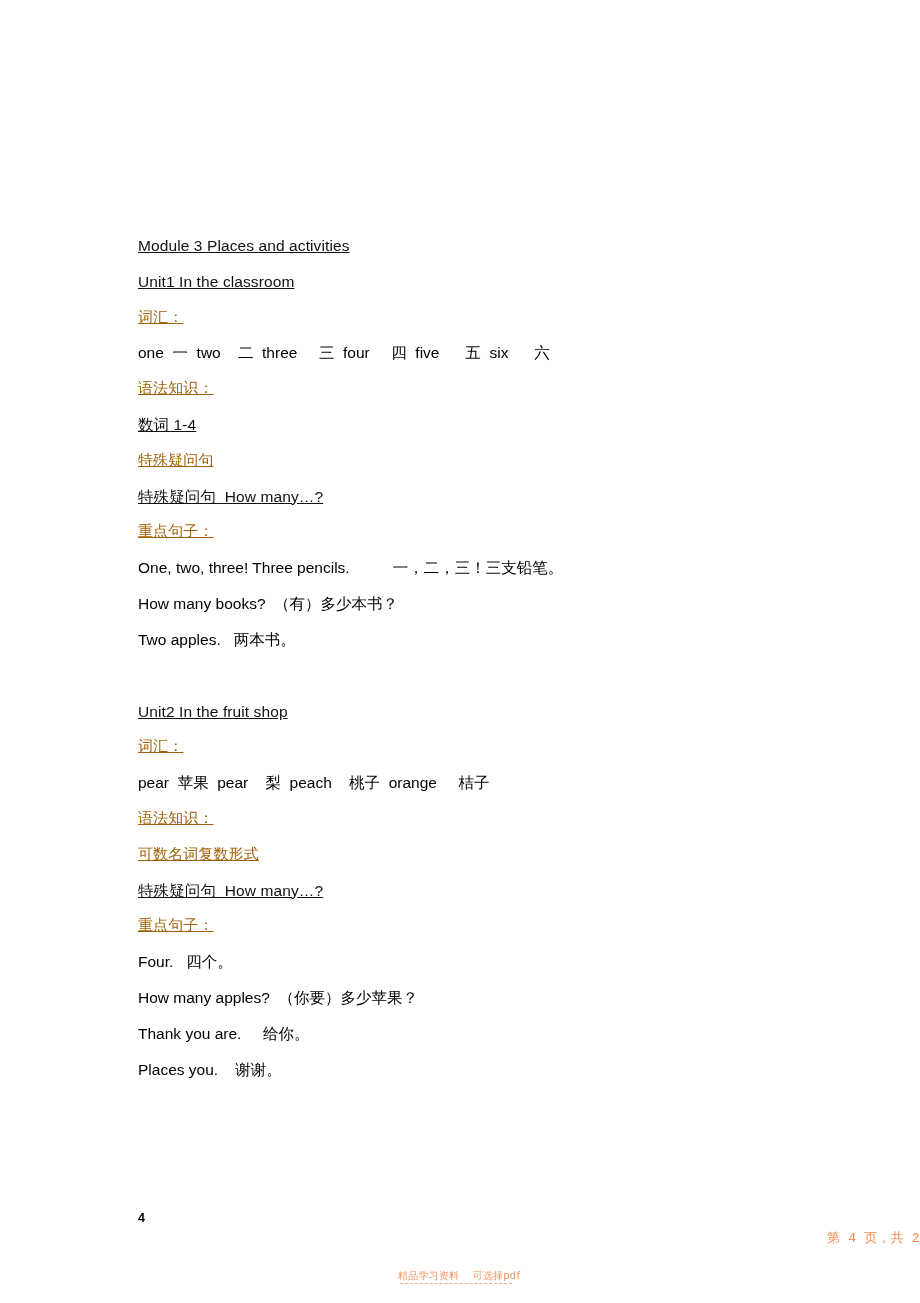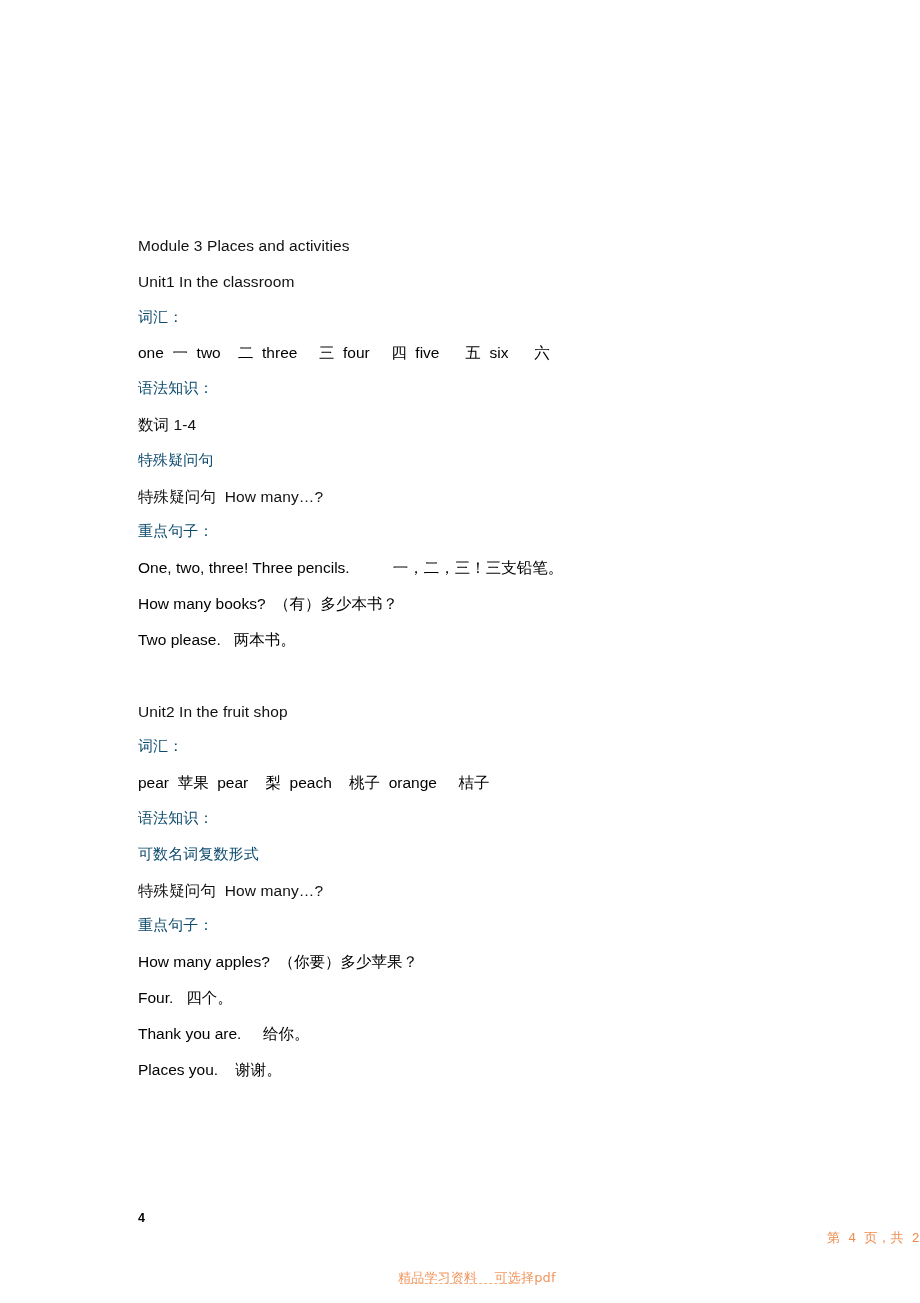--- a/index.html
+++ b/index.html
@@ -27,25 +27,26 @@
     left: 138px;
     top: 228px;
     width: 700px;
   }
   .line {
     font-size: 15.5px;
     line-height: 35.8px;
     white-space: pre;
     color: #111;
     letter-spacing: 0.1px;
+    text-decoration: underline;
   }
   .line.cn {
     font-family: "DejaVu Sans", "Liberation Sans", sans-serif;
     font-size: 15px;
-    color: #0c4a6e;
+    color: #a16207;
   }
   .line.mixed {
     font-family: "Liberation Sans", "DejaVu Sans", sans-serif;
   }
   .spacer {
     height: 36px;
   }
   .vocab {
     font-size: 15.5px;
     line-height: 35.8px;
@@ -66,21 +67,21 @@
     font-weight: bold;
     color: #000;
   }
 
   
   .footer-watermark {
     position: absolute;
     left: 398px;
     top: 1269px;
     font-family: "DejaVu Sans", sans-serif;
-    font-size: 13px;
+    font-size: 10px;
     color: #f09055;
     white-space: pre;
     letter-spacing: 0.2px;
     opacity: 0.95;
   }
   .footer-rule {
     position: absolute;
     left: 400px;
     top: 1283px;
     width: 112px;
@@ -120,42 +121,42 @@
     <div class="line cn">特殊疑问句</div>
 
     <div class="line mixed">特殊疑问句  How many…?</div>
 
     <div class="line cn">重点句子：</div>
 
     <div class="sentence-row">One, two, three! Three pencils.          一，二，三！三支铅笔。</div>
 
     <div class="sentence-row">How many books?  （有）多少本书？</div>
 
-    <div class="sentence-row">Two please.   两本书。</div>
+    <div class="sentence-row">Two apples.   两本书。</div>
 
     <div class="spacer"></div>
 
     <div class="line">Unit2 In the fruit shop</div>
 
     <div class="line cn">词汇：</div>
 
     <div class="vocab">pear  苹果  pear    梨  peach    桃子  orange     桔子</div>
 
     <div class="line cn">语法知识：</div>
 
     <div class="line cn">可数名词复数形式</div>
 
     <div class="line mixed">特殊疑问句  How many…?</div>
 
     <div class="line cn">重点句子：</div>
 
 
+    <div class="sentence-row">Four.   四个。</div>
+
     <div class="sentence-row">How many apples?  （你要）多少苹果？</div>
-
-    <div class="sentence-row">Four.   四个。</div>
 
     <div class="sentence-row">Thank you are.     给你。</div>
 
     <div class="sentence-row">Places you.    谢谢。</div>
 
   </div>
 
   <div class="page-number">4</div>
 
   <div class="footer-watermark">精品学习资料    可选择pdf</div>

